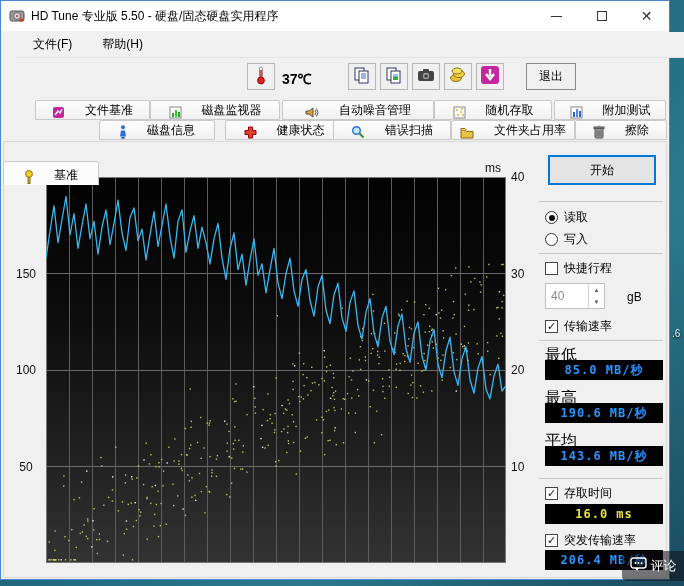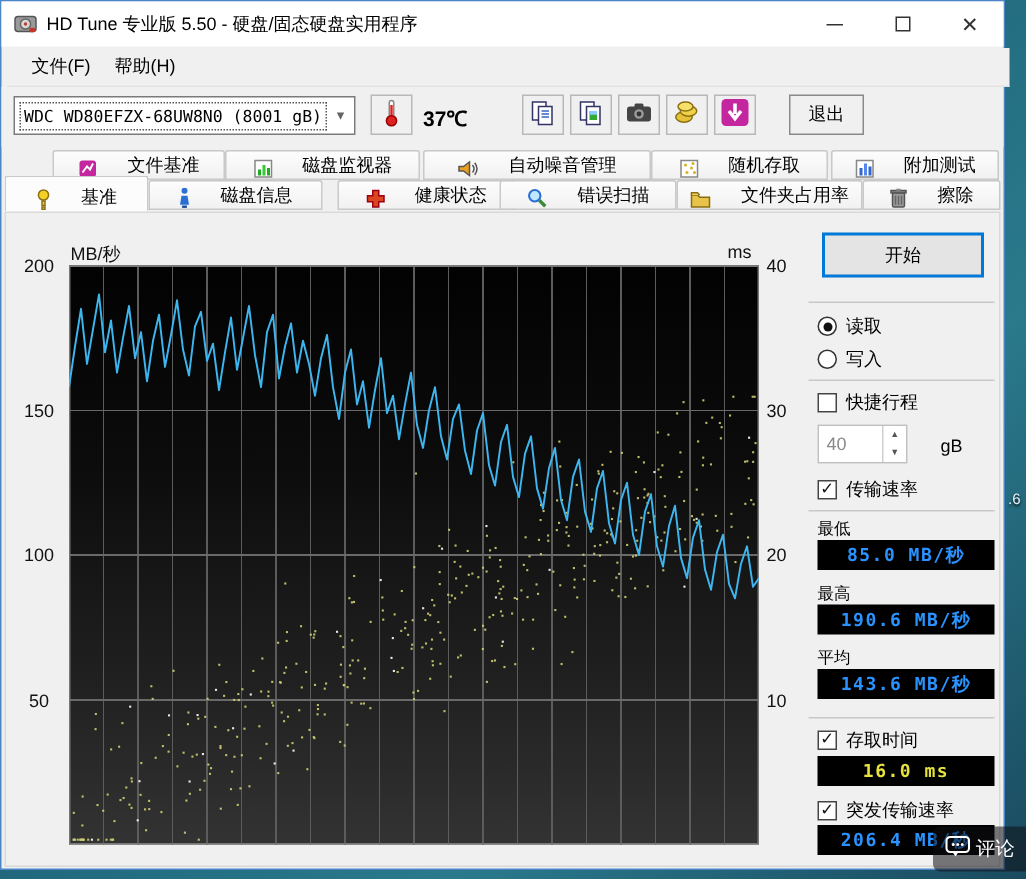--- a/index.html
+++ b/index.html
@@ -16,22 +16,22 @@
     display:flex; align-items:center; padding-left:8px; }
   .titlebar .app-icon { width:16px; height:16px; margin-right:6px; }
   .title-text { font-size:12px; color:#000; }
   .win-controls { position:absolute; right:0; top:0; height:30px; display:flex; }
   .win-btn { width:45px; height:30px; display:flex; align-items:center; justify-content:center;
     font-size:13px; color:#333; cursor:default; }
   .glyph-min { width:11px; height:1px; background:#333; display:block; }
   .glyph-max { width:10px; height:10px; border:1px solid #333; display:block; }
   .glyph-close { font-size:14px; line-height:10px; }
 
-  .menubar { position:absolute; left:4px; top:31px; width:668px; height:26px; background:#f0f0f0;
-    border-bottom:1px solid #e2e2e2; display:flex; align-items:flex-end; padding-left:8px; gap:0; }
+  .menubar { position:absolute; left:16px; top:31px; width:668px; height:26px; background:#f0f0f0;
+    border-bottom:1px solid #e2e2e2; display:flex; align-items:flex-end; padding-left:8px; gap:14px; }
   .menu-item { padding:4px 8px; }
 
   .toolbar { position:absolute; left:0; top:57px; width:668px; height:40px; background:#f0f0f0; }
   .combo { position:absolute; left:8px; top:6px; width:228px; height:26px; background:#fff;
     border:1px solid #7a7a7a; display:flex; align-items:center; }
   .combo-text { flex:1; margin:2px 0 2px 3px; padding:2px 2px; border:1px dotted #555;
     font-family:"DejaVu Sans Mono", monospace; font-size:11px; white-space:nowrap; overflow:hidden; }
   .combo-arrow { width:18px; text-align:center; color:#666; font-size:10px; }
   .tool-btn { position:absolute; top:5px; width:28px; height:27px; background:#f0f0f0;
     border:1px solid #b8b8b8; display:flex; align-items:center; justify-content:center; }
@@ -71,21 +71,21 @@
     display:flex; align-items:center; justify-content:center; }
   .radio .dot { width:6px; height:6px; border-radius:50%; background:#111; }
   .checkbox { width:13px; height:13px; border:1px solid #444; background:#fff;
     display:flex; align-items:center; justify-content:center; font-size:11px; line-height:11px; color:#111; }
   .spinner { position:absolute; left:6px; top:138px; width:60px; height:26px; background:#fff;
     border:1px solid #c0c0c0; display:flex; }
   .spinner .val { flex:1; padding:5px 0 0 5px; color:#8a8a8a; font-size:12px; }
   .spin-btns { width:16px; border-left:1px solid #d0d0d0; display:flex; flex-direction:column; }
   .spin-btns div { flex:1; font-size:6px; color:#555; text-align:center; line-height:12px; }
   .unit { position:absolute; left:88px; top:145px; font-size:12px; }
-  .stat-label { position:absolute; left:6px; font-size:11px; }
+  .stat-label { position:absolute; left:6px; font-size:16px; }
   .lcd { position:absolute; left:6px; width:118px; height:20px; background:#000;
     font-family:"DejaVu Sans Mono", monospace; font-weight:bold; font-size:12px;
     display:flex; align-items:center; justify-content:center; letter-spacing:1px; }
   .lcd.blue { color:#2a93ff; }
   .lcd.yellow { color:#e8e23c; }
 
   
   .watermark { position:absolute; left:622px; top:551px; width:62px; height:30px;
     background:rgba(15,15,20,0.55); border-radius:5px 0 0 5px; display:flex;
     align-items:center; justify-content:center; gap:4px; color:#fff; font-size:13px; z-index:10; }
@@ -120,24 +120,20 @@
           </span>
       </div>
     </div>
 
     <div class="menubar">
       <span class="menu-item">文件(F)</span>
       <span class="menu-item">帮助(H)</span>
     </div>
 
     <div class="toolbar">
-      <div class="combo">
-        <span class="combo-text">WDC WD80EFZX-68UW8N0 (8001 gB)</span>
-        <span class="combo-arrow">▾</span>
-      </div>
       <span class="tool-btn thermo-btn">
         <span>
           <svg width="12" height="20" viewBox="0 0 12 20">
             <rect x="4.5" y="2" width="3" height="11" rx="1.5" fill="#fff" stroke="#888"></rect>
             <rect x="5.2" y="5" width="1.6" height="9" fill="#d22"></rect>
             <circle cx="6" cy="15.5" r="3.4" fill="#d22" stroke="#900"></circle>
           </svg>
         </span>
       </span>
       <span class="temp-text">37℃</span>
@@ -229,21 +225,21 @@
           <span class="tab-icon">
             <svg width="13" height="13" viewBox="0 0 13 13">
               <rect x="1" y="1" width="11" height="11" fill="#fff" stroke="#888"></rect>
               <rect x="3" y="6" width="2" height="5" fill="#36c"></rect>
               <rect x="6" y="3" width="2" height="8" fill="#58e"></rect>
               <rect x="9" y="5" width="2" height="6" fill="#36c"></rect>
             </svg>
           </span>
           <span>附加测试</span>
         </div>
-        <div class="tab row2 active" style="left: 2px; width: 96px;">
+        <div class="tab row2 active" style="left: 2px; width: 96px; margin-top: 44px;">
           <span class="tab-icon">
             <svg width="10" height="14" viewBox="0 0 10 14">
               <circle cx="5" cy="4" r="3.4" fill="#f2d024" stroke="#8a7012"></circle>
               <rect x="4" y="8" width="2" height="3" fill="#f2d024" stroke="#8a7012"></rect>
               <rect x="4" y="12" width="2" height="1.6" fill="#f2d024" stroke="#8a7012"></rect>
             </svg>
           </span>
           <span>基准</span>
         </div>
         <div class="tab row2" style="left: 98px; width: 116px;">

